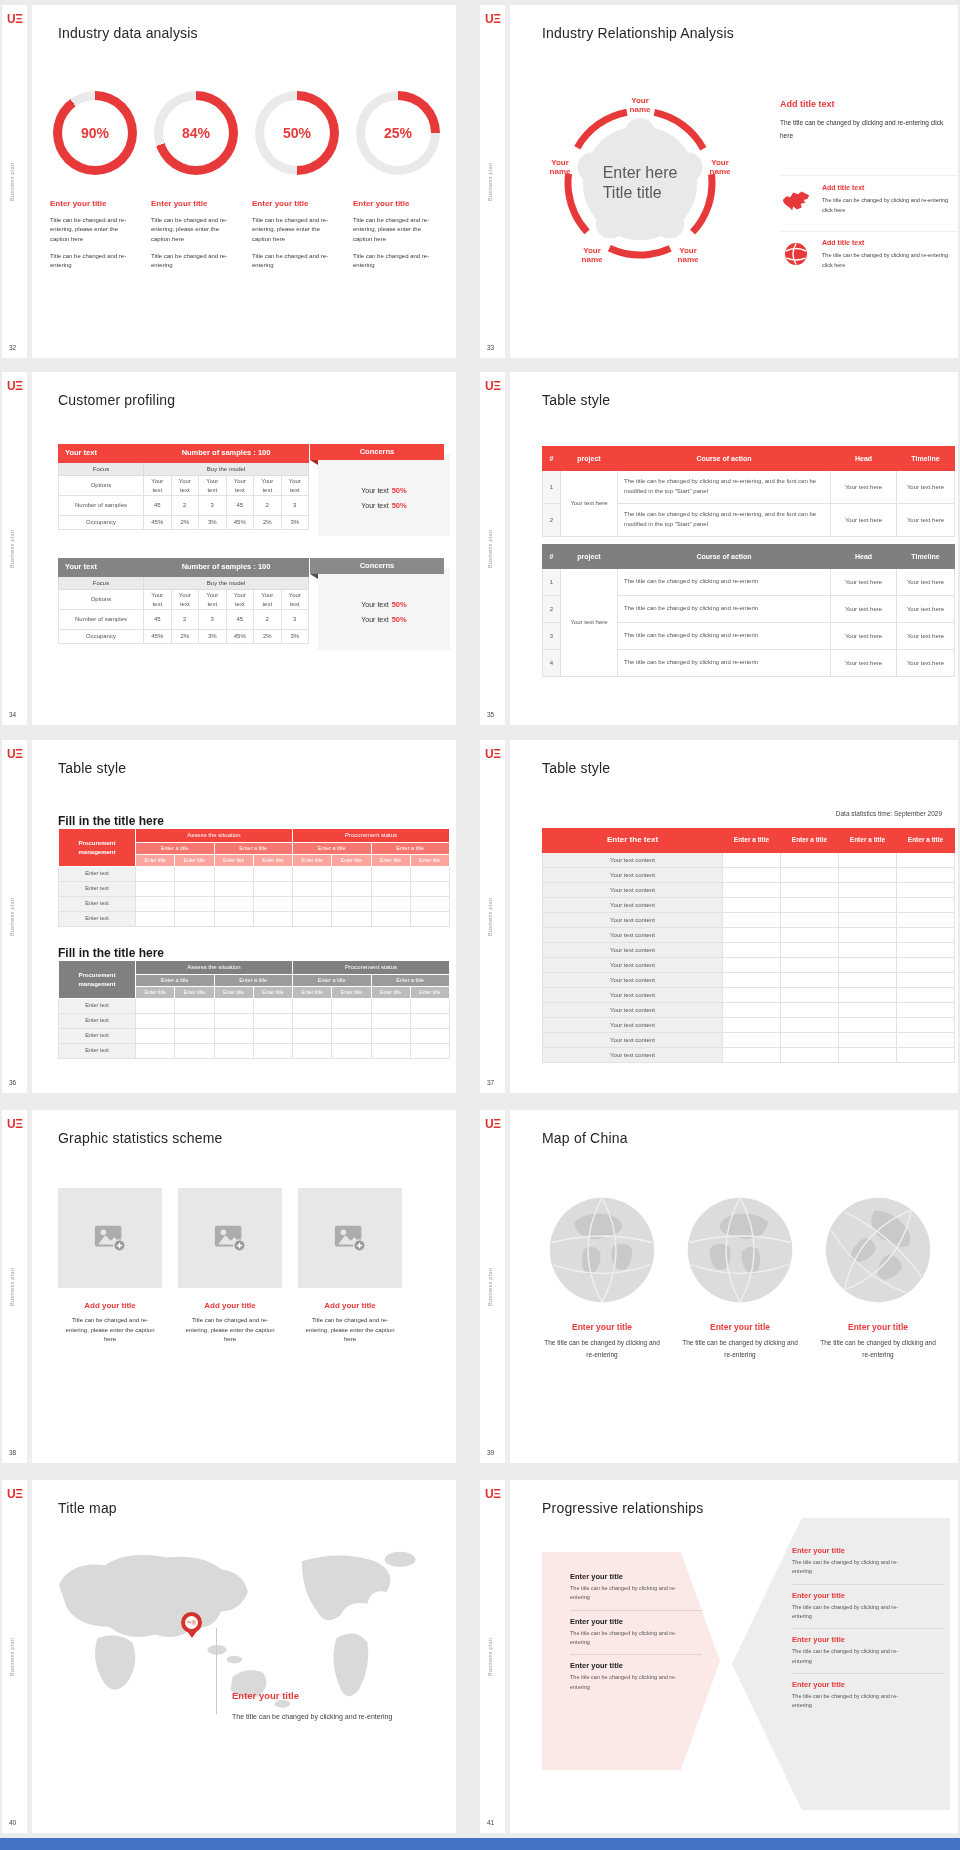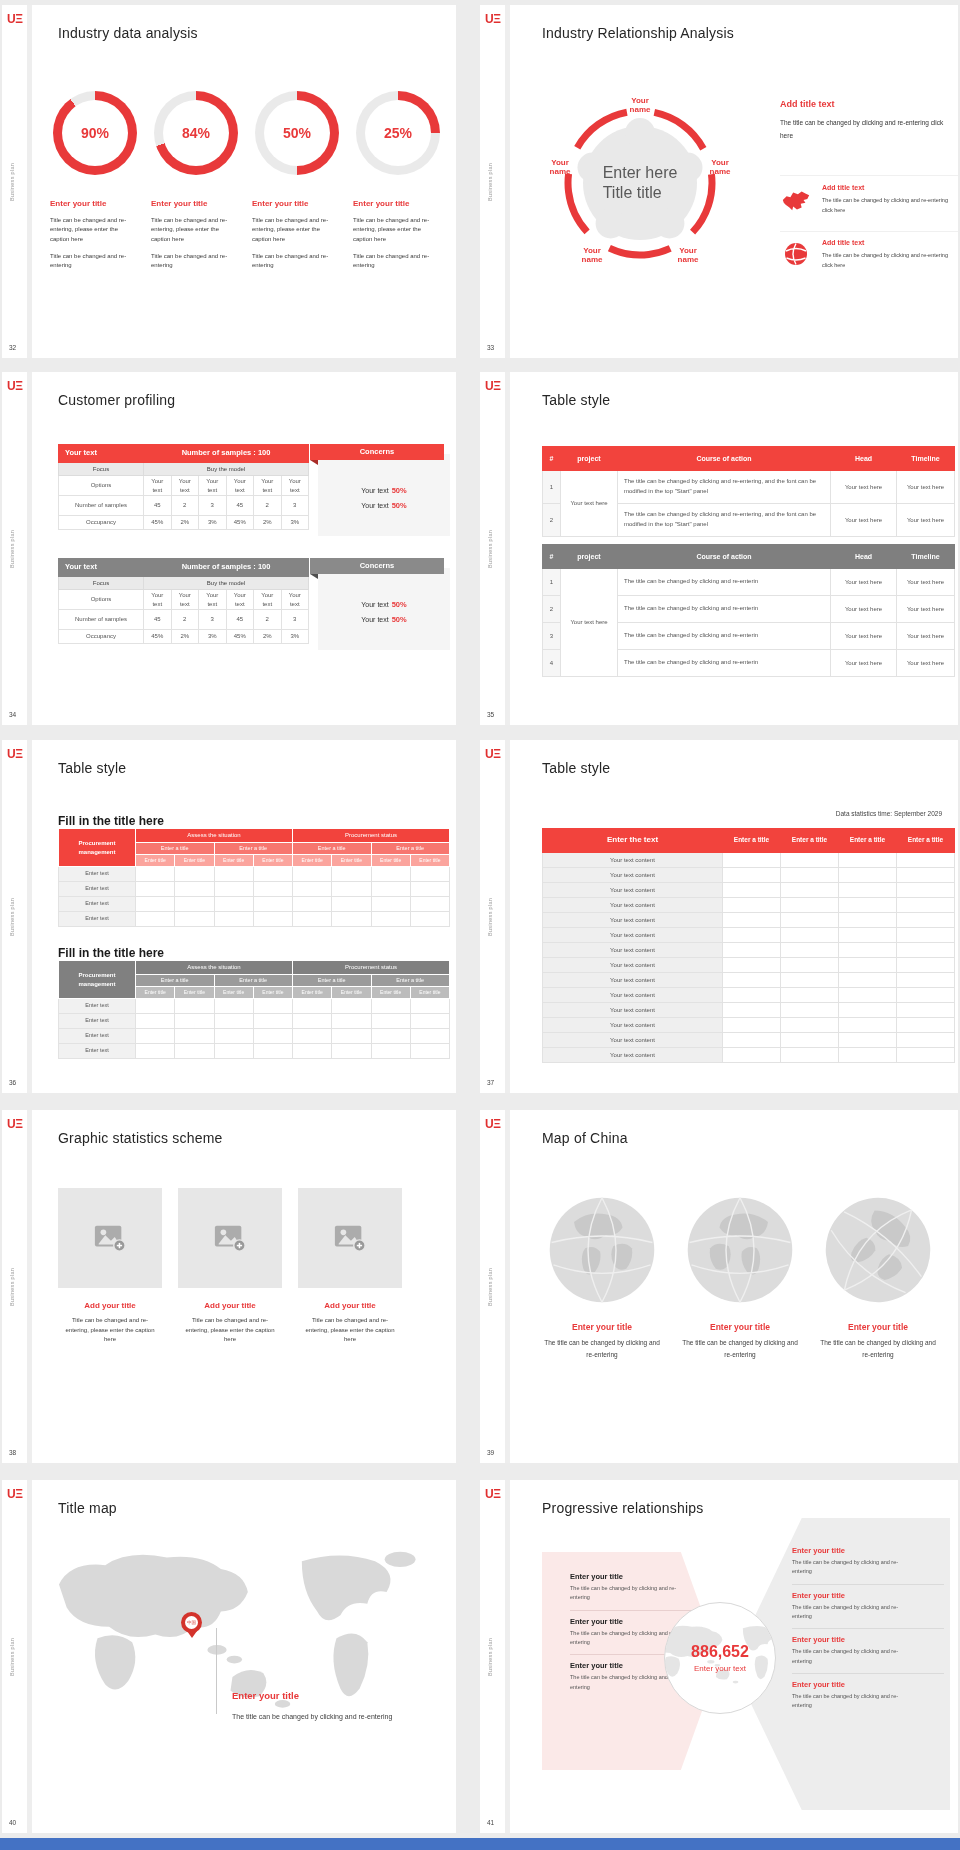--- a/index.html
+++ b/index.html
@@ -864,27 +864,20 @@
     <div class="logo">UΞ</div>
     <div class="vlabel">Business plan</div>
     <div class="pnum">41</div>
   </div>
   <div class="vsep"></div>
   <div class="sbody">
     <h2 class="stitle">Progressive relationships</h2>
     <div class="shape-gray"></div>
     <div class="shape-pink"></div>
 
-    <div class="big-circle">
-      <svg class="bc-map" width="160" height="80" viewBox="0 0 220 110">
-          <use href="#worldmap"></use>
-        </svg>
-      <div class="bc-value">886,652</div>
-      <div class="bc-label">Enter your text</div>
-    </div>
 
     <div class="items-l">
       <div class="item41">
         <div class="it-title">Enter your title</div>
         <p class="it-cap">The title can be changed by clicking and re-entering</p>
       </div>
       <div class="item41">
         <div class="it-title">Enter your title</div>
         <p class="it-cap">The title can be changed by clicking and re-entering</p>
       </div>

